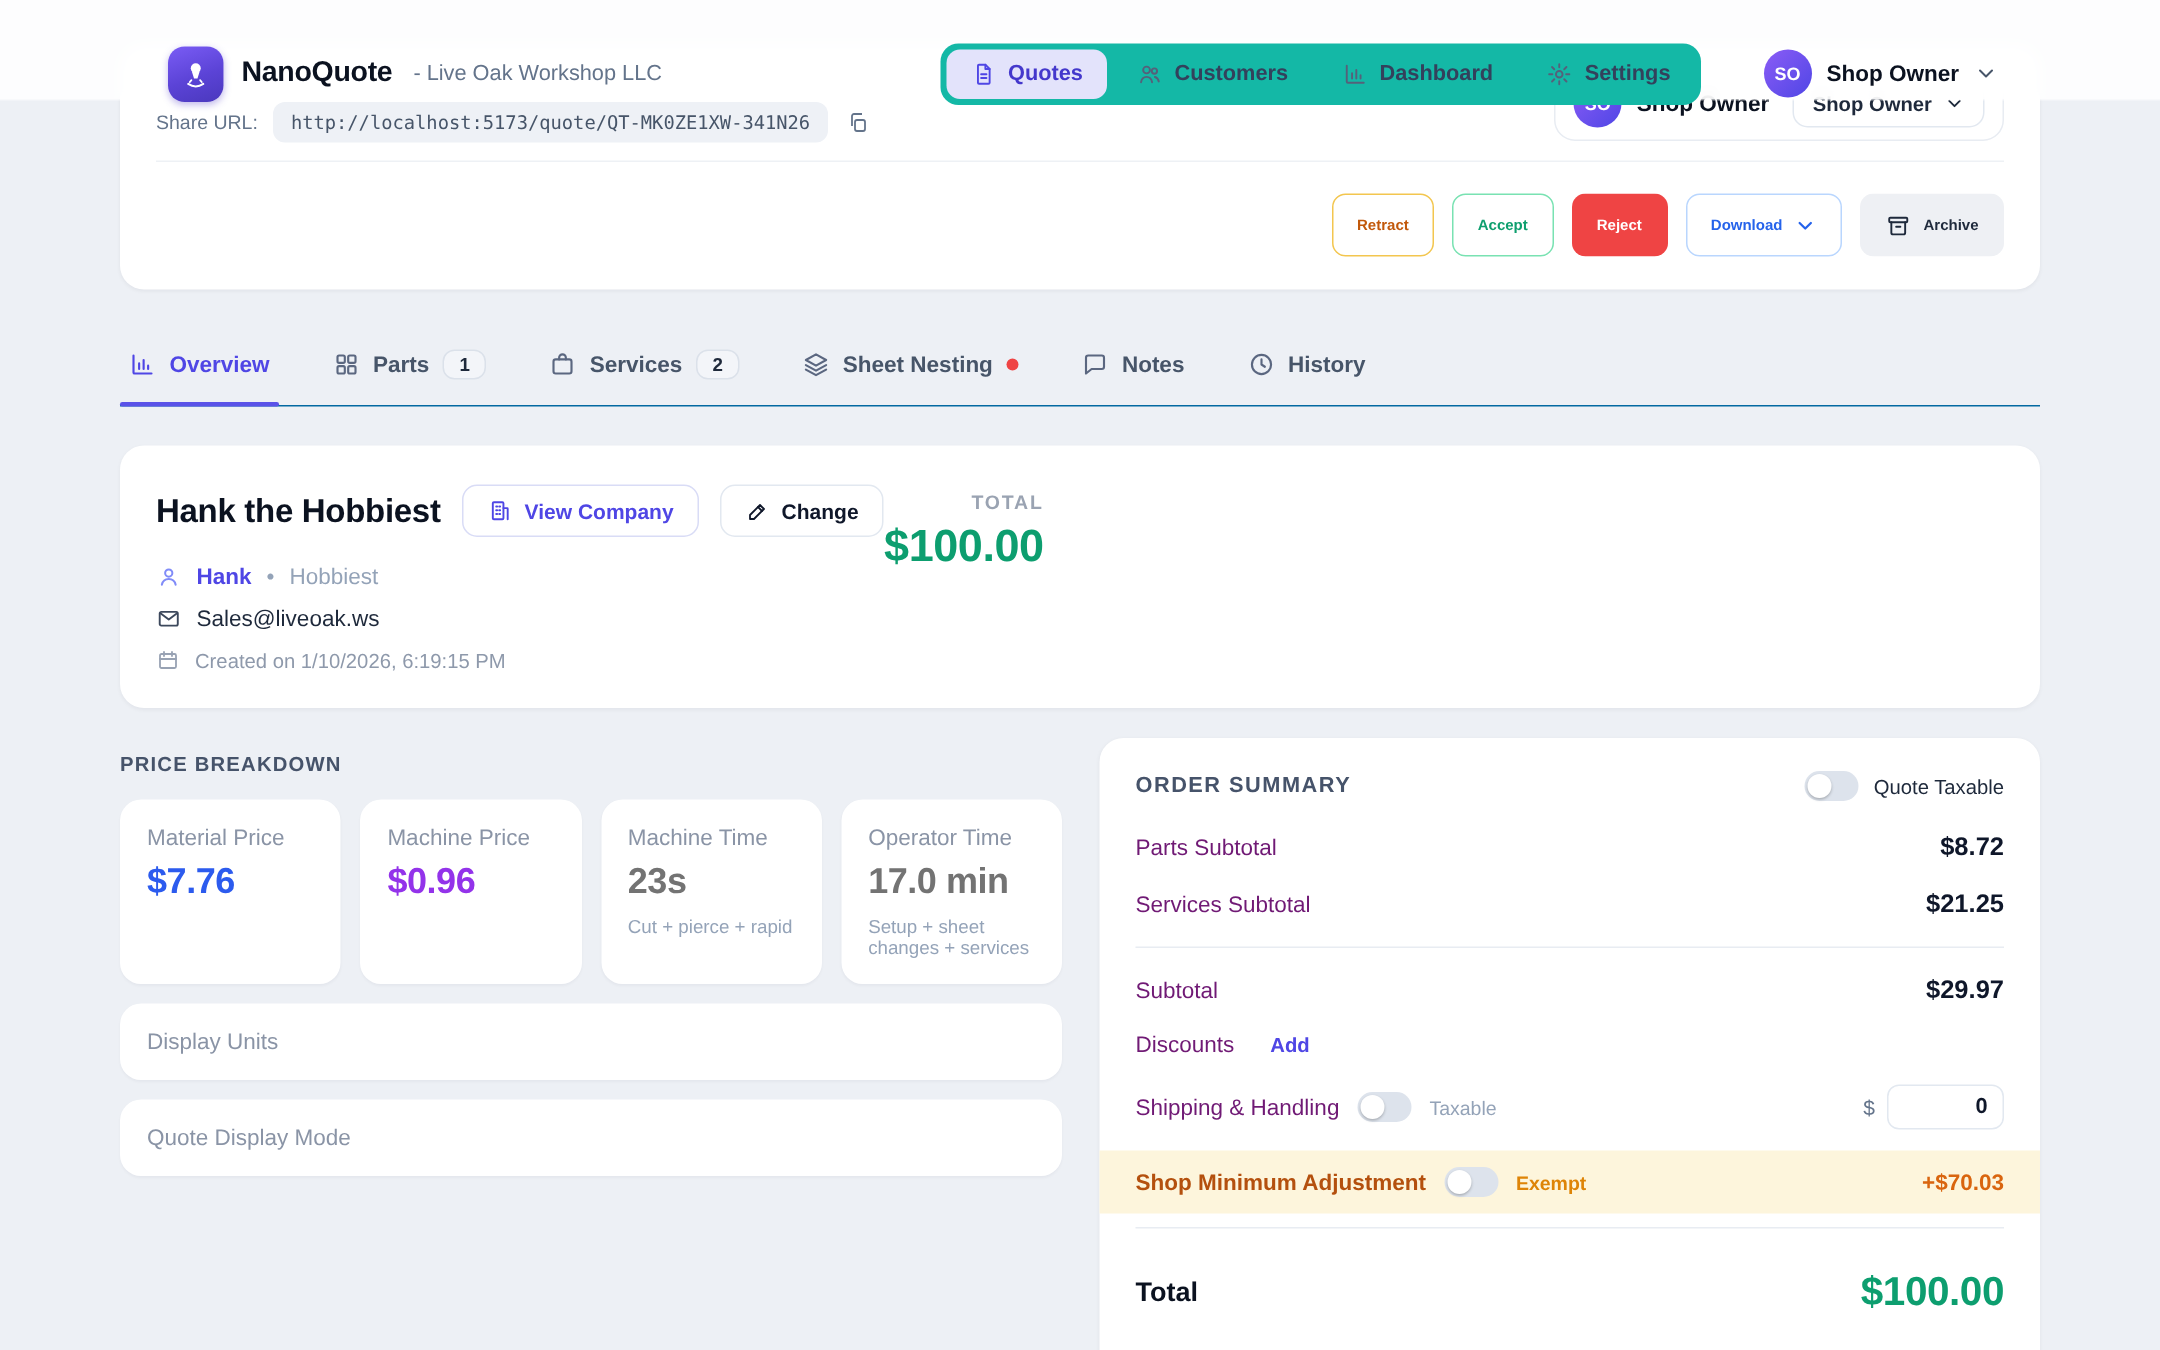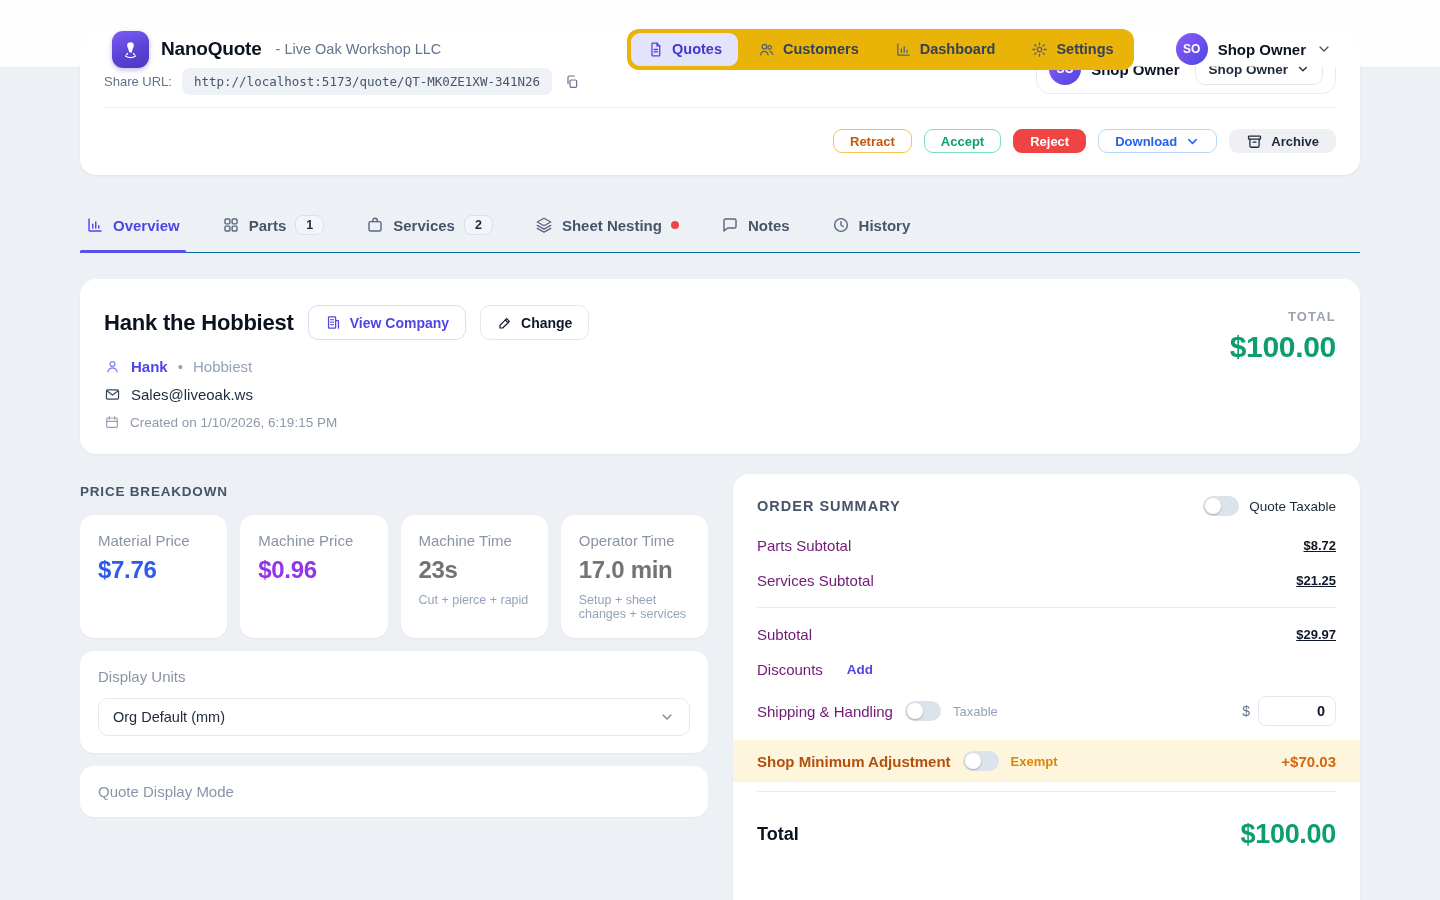--- a/index.html
+++ b/index.html
@@ -25,21 +25,21 @@
   .brand { display:flex; align-items:center; gap:12px; }
   .logo {
     width:37px; height:37px; border-radius:11px;
     background:linear-gradient(160deg,#7a5cf5 0%,#5b43d6 55%,#4a38bd 100%);
     display:flex; align-items:center; justify-content:center;
     box-shadow:0 2px 5px rgba(80,60,200,0.35);
   }
   .brand-name { font-size:19px; font-weight:800; letter-spacing:-0.2px; color:#0b1220; }
   .brand-org { font-size:14.5px; color:#64748b; margin-left:2px; }
   .nav-pill {
-    margin-left:auto; background:#eab308; border-radius:12px; padding:4px; display:flex; gap:4px; align-items:center;
+    margin-left:auto; background:#14b8a6; border-radius:12px; padding:4px; display:flex; gap:4px; align-items:center;
   }
   .nav-item {
     display:flex; align-items:center; gap:8px; padding:8px 16px; border-radius:9px;
     font-size:14.5px; font-weight:600; color:#33415c; cursor:pointer;
   }
   .nav-item .ic { color:#55617a; }
   .nav-item.active { background:#e3e3fb; color:#4438cc; }
   .nav-item.active .ic { color:#4f46e5; }
   .nav-user { margin-left:42px; display:flex; align-items:center; gap:10px; cursor:pointer; }
   .avatar {
@@ -69,21 +69,21 @@
     display:flex; align-items:center; gap:10px; background:#fff;
   }
   .role-name { font-size:15px; font-weight:700; color:#0b1220; }
   .role-select {
     border:1px solid #e2e8f0; border-radius:10px; padding:7px 12px; margin-left:6px;
     display:flex; align-items:center; gap:8px; font-size:13.5px; font-weight:600; color:#1e293b; cursor:pointer;
   }
   .topcard-divider { border-top:1px solid #eef1f5; margin-top:12px; }
   .actions-row { display:flex; justify-content:flex-end; align-items:center; gap:12px; padding-top:21px; }
   .btn {
-    height:24px; border-radius:9px; padding:0 16px; font-size:13px; font-weight:600;
+    height:42px; border-radius:9px; padding:0 16px; font-size:10px; font-weight:600;
     display:flex; align-items:center; gap:8px; background:#fff; cursor:pointer;
     font-family:"Liberation Sans", sans-serif; border:1px solid transparent;
   }
   .btn-retract { border-color:#f3c64f; color:#c2590c; }
   .btn-accept { border-color:#79e2b2; color:#0e9f6e; }
   .btn-reject { background:#ef4444; color:#fff; }
   .btn-download { border-color:#b9d6fe; color:#2563eb; }
   .btn-archive { background:#eef0f4; color:#1e293b; }
 
   
@@ -101,21 +101,21 @@
   }
   .tab-badge {
     border:1px solid #dbe1ea; background:#f3f5f9; border-radius:8px;
     font-size:12.5px; font-weight:600; color:#1e293b; padding:2px 10px;
   }
   .tab-dot { width:8px; height:8px; border-radius:50%; background:#ef4444; }
 
   
   .customer-card {
     margin-top:26px; background:#fff; border-radius:16px; padding:26px 24px 24px;
-    display:flex; justify-content:space-between; box-shadow:0 1px 3px rgba(15,23,42,0.05);
+    display:flex; justify-content:flex-start; box-shadow:0 1px 3px rgba(15,23,42,0.05);
   }
   .cust-title-row { display:flex; align-items:center; gap:14px; }
   .cust-name { font-size:22px; font-weight:800; letter-spacing:-0.2px; color:#0b1220; }
   .btn-view-company { border-color:#d9dcf6; color:#4f46e5; font-weight:600; font-size:14px; height:35px; border-radius:10px; }
   .btn-change { border-color:#e2e8f0; color:#0f172a; font-weight:600; font-size:14px; height:35px; border-radius:10px; }
   .cust-rows { margin-top:18px; display:flex; flex-direction:column; gap:11px; }
   .cust-row { display:flex; align-items:center; gap:10px; font-size:15px; }
   .cust-link { color:#4f46e5; font-weight:600; cursor:pointer; }
   .cust-muted { color:#94a3b8; }
   .cust-email { color:#1e293b; }
@@ -161,21 +161,21 @@
   .toggle {
     width:36px; height:20px; border-radius:999px; background:#dde3ec; position:relative; cursor:pointer; flex:none;
   }
   .toggle::after {
     content:""; position:absolute; left:2px; top:2px; width:16px; height:16px; border-radius:50%;
     background:#fff; box-shadow:0 1px 2px rgba(0,0,0,0.25);
   }
   .toggle-label { font-size:13.5px; color:#1e293b; }
   .os-row { display:flex; align-items:center; justify-content:space-between; padding:9px 0; }
   .os-label { font-size:15px; color:#701a75; }
-  .os-value { font-size:13px; font-weight:700; color:#0f172a;text-decoration:underline; }
+  .os-value { font-size:17px; font-weight:700; color:#0f172a; }
   .os-divider { border-top:1px solid #e8ecf2; margin:9px 0; }
   .os-row.first { margin-top:12px; }
   .add-link { font-size:13.5px; font-weight:700; color:#4f46e5; margin-left:12px; cursor:pointer; }
   .left-group { display:flex; align-items:center; gap:12px; }
   .muted-tag { font-size:13px; color:#94a3b8; }
   .ship-right { display:flex; align-items:center; gap:8px; }
   .currency { font-size:14px; color:#64748b; }
   .ship-input {
     width:78px; height:30px; border:1px solid #e2e8f0; border-radius:8px;
     text-align:right; padding:0 10px; font-size:14.5px; font-weight:600; color:#0f172a;
@@ -420,26 +420,20 @@
         </div>
         <div class="pcard">
           <div class="pcard-label">Operator Time</div>
           <div class="pcard-value">17.0 min</div>
           <div class="pcard-note">Setup + sheet changes + services</div>
         </div>
       </div>
 
       <div class="setting-card">
         <div class="setting-label">Display Units</div>
-        <div class="select">
-          <span>Org Default (mm)</span>
-          <svg class="ic" width="16" height="16" viewBox="0 0 24 24" fill="none" stroke="currentColor" stroke-width="2" stroke-linecap="round" stroke-linejoin="round">
-              <path d="M6 9l6 6 6-6"></path>
-            </svg>
-        </div>
       </div>
 
       <div class="setting-card">
         <div class="setting-label">Quote Display Mode</div>
 
       </div>
     </div>
 
     <div class="col-right">
       <div class="order-card">

